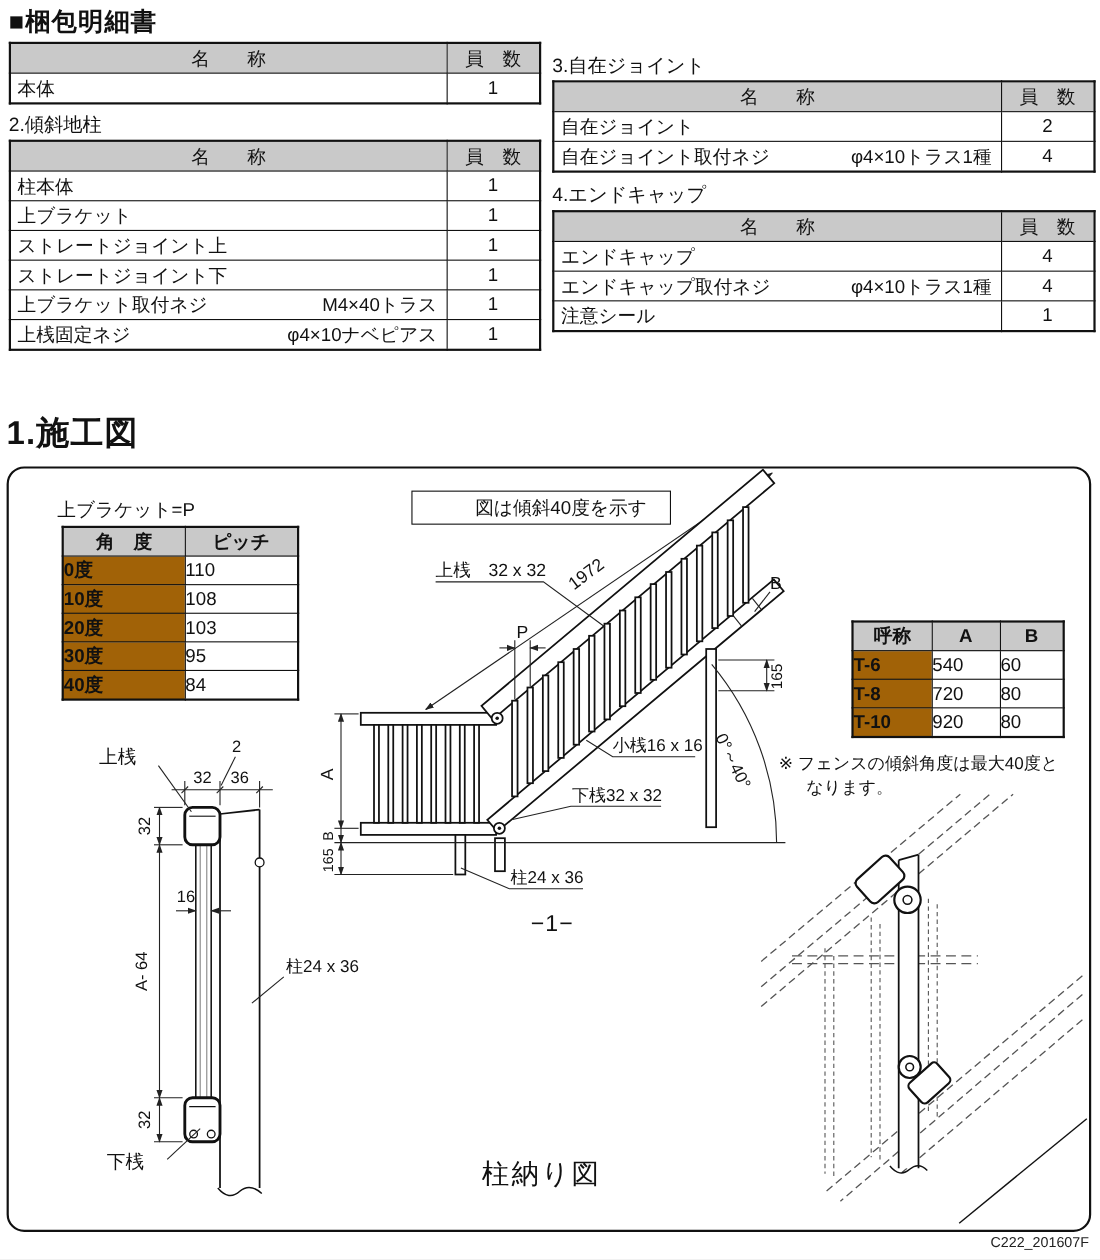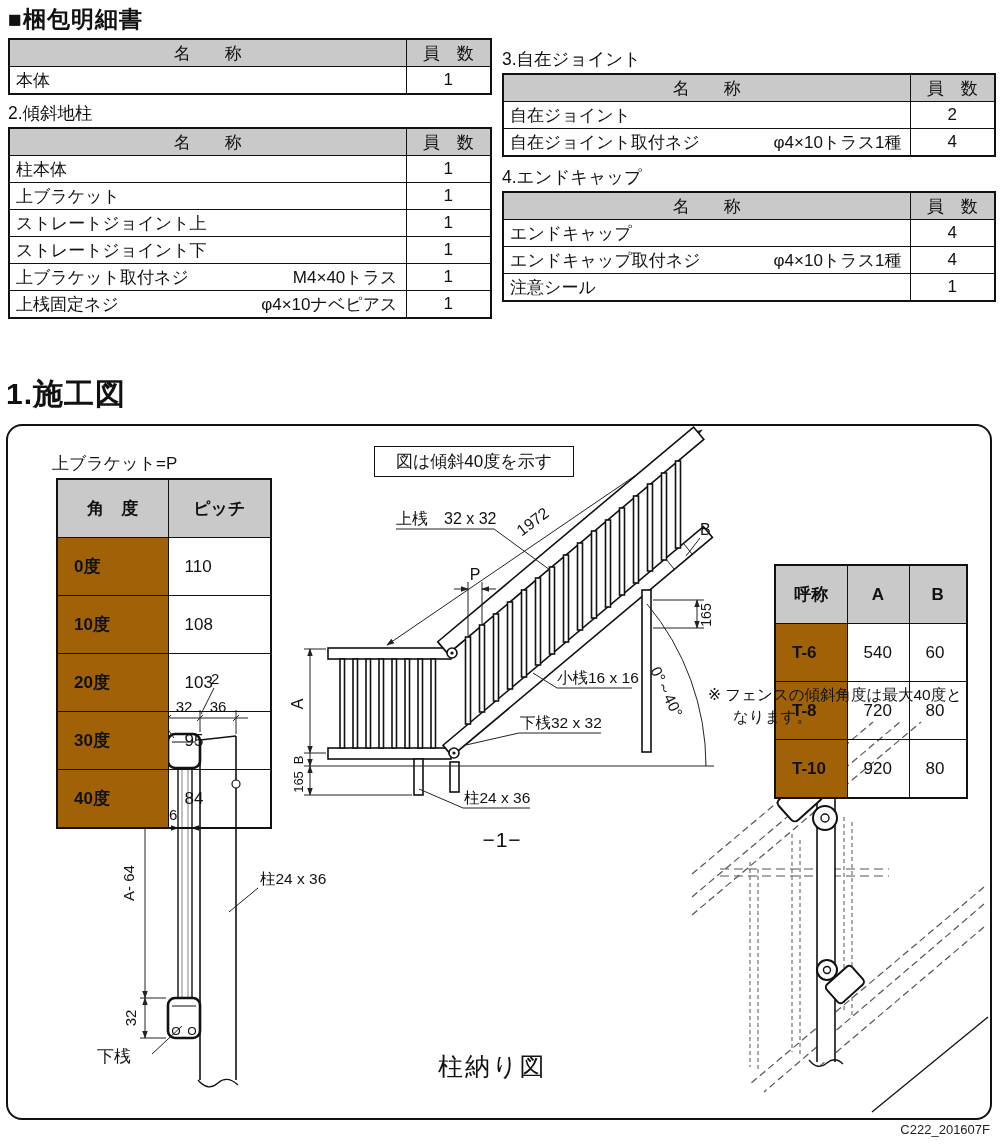--- a/index.html
+++ b/index.html
@@ -13,25 +13,25 @@
   table.ptable th,table.ptable td{border:1.6px solid #111;font-size:17px;padding:0 6px;height:26px;overflow:hidden;white-space:nowrap;}
   table.ptable th{background:#c9c9c9;font-weight:normal;text-align:center;padding:0;}
   td.q{text-align:center;padding:0;}
   .nc{display:flex;justify-content:space-between;align-items:center;}
   .nc .spec{padding-right:2px;}
   .sec2{position:absolute;left:6px;top:374px;font-size:30px;font-weight:bold;letter-spacing:1px;}
   .box{position:absolute;left:6px;top:424px;width:982px;height:692px;border:2.6px solid #111;border-radius:16px;background:#fff;}
   .pitch-cap{position:absolute;left:44px;top:26px;font-size:17px;}
   .pitch-tbl{position:absolute;left:48px;top:52px;width:214px;}
   table.mini{border-collapse:collapse;table-layout:fixed;width:100%;border:2.2px solid #111;}
-  table.mini th,table.mini td{border:1.6px solid #111;font-size:17px;height:25px;padding:16px;}
+  table.mini th,table.mini td{border:1.6px solid #111;font-size:17px;height:25px;padding:0;}
   table.mini th{background:#c9c9c9;font-weight:bold;}
   td.shade{background:#a16207;font-weight:bold;}
   .note-box{position:absolute;left:366px;top:20px;width:198px;height:29px;border:1.9px solid #111;
-            font-size:17px;line-height:29px;text-align:center;background:#fff;}
+            font-size:17px;line-height:29px;text-align:center;background:#fff;padding-left:36px;}
   .size-tbl{position:absolute;left:766px;top:138px;width:192px;border-radius:27px;}
   .size-tbl td,.size-tbl th{height:28px;font-size:18px;}
   .angle-note{position:absolute;left:700px;top:258px;width:292px;font-size:15.5px;line-height:1.45;}
   .angle-note .l2{margin-left:25px;}
   .pagenum{position:absolute;left:446px;top:402px;width:96px;text-align:center;font-size:21px;letter-spacing:1px;}
   .fig-cap{position:absolute;left:430px;top:624px;font-size:25px;letter-spacing:2px;}
   .doc-code{position:absolute;left:856px;top:1122px;width:134px;text-align:right;font-size:13px;color:#222;}
   svg{position:absolute;overflow:visible;}
   svg text{font-family:"Liberation Sans","DejaVu Sans",sans-serif;fill:#111;}
   .dln{stroke:#222;stroke-width:1;fill:none;}

